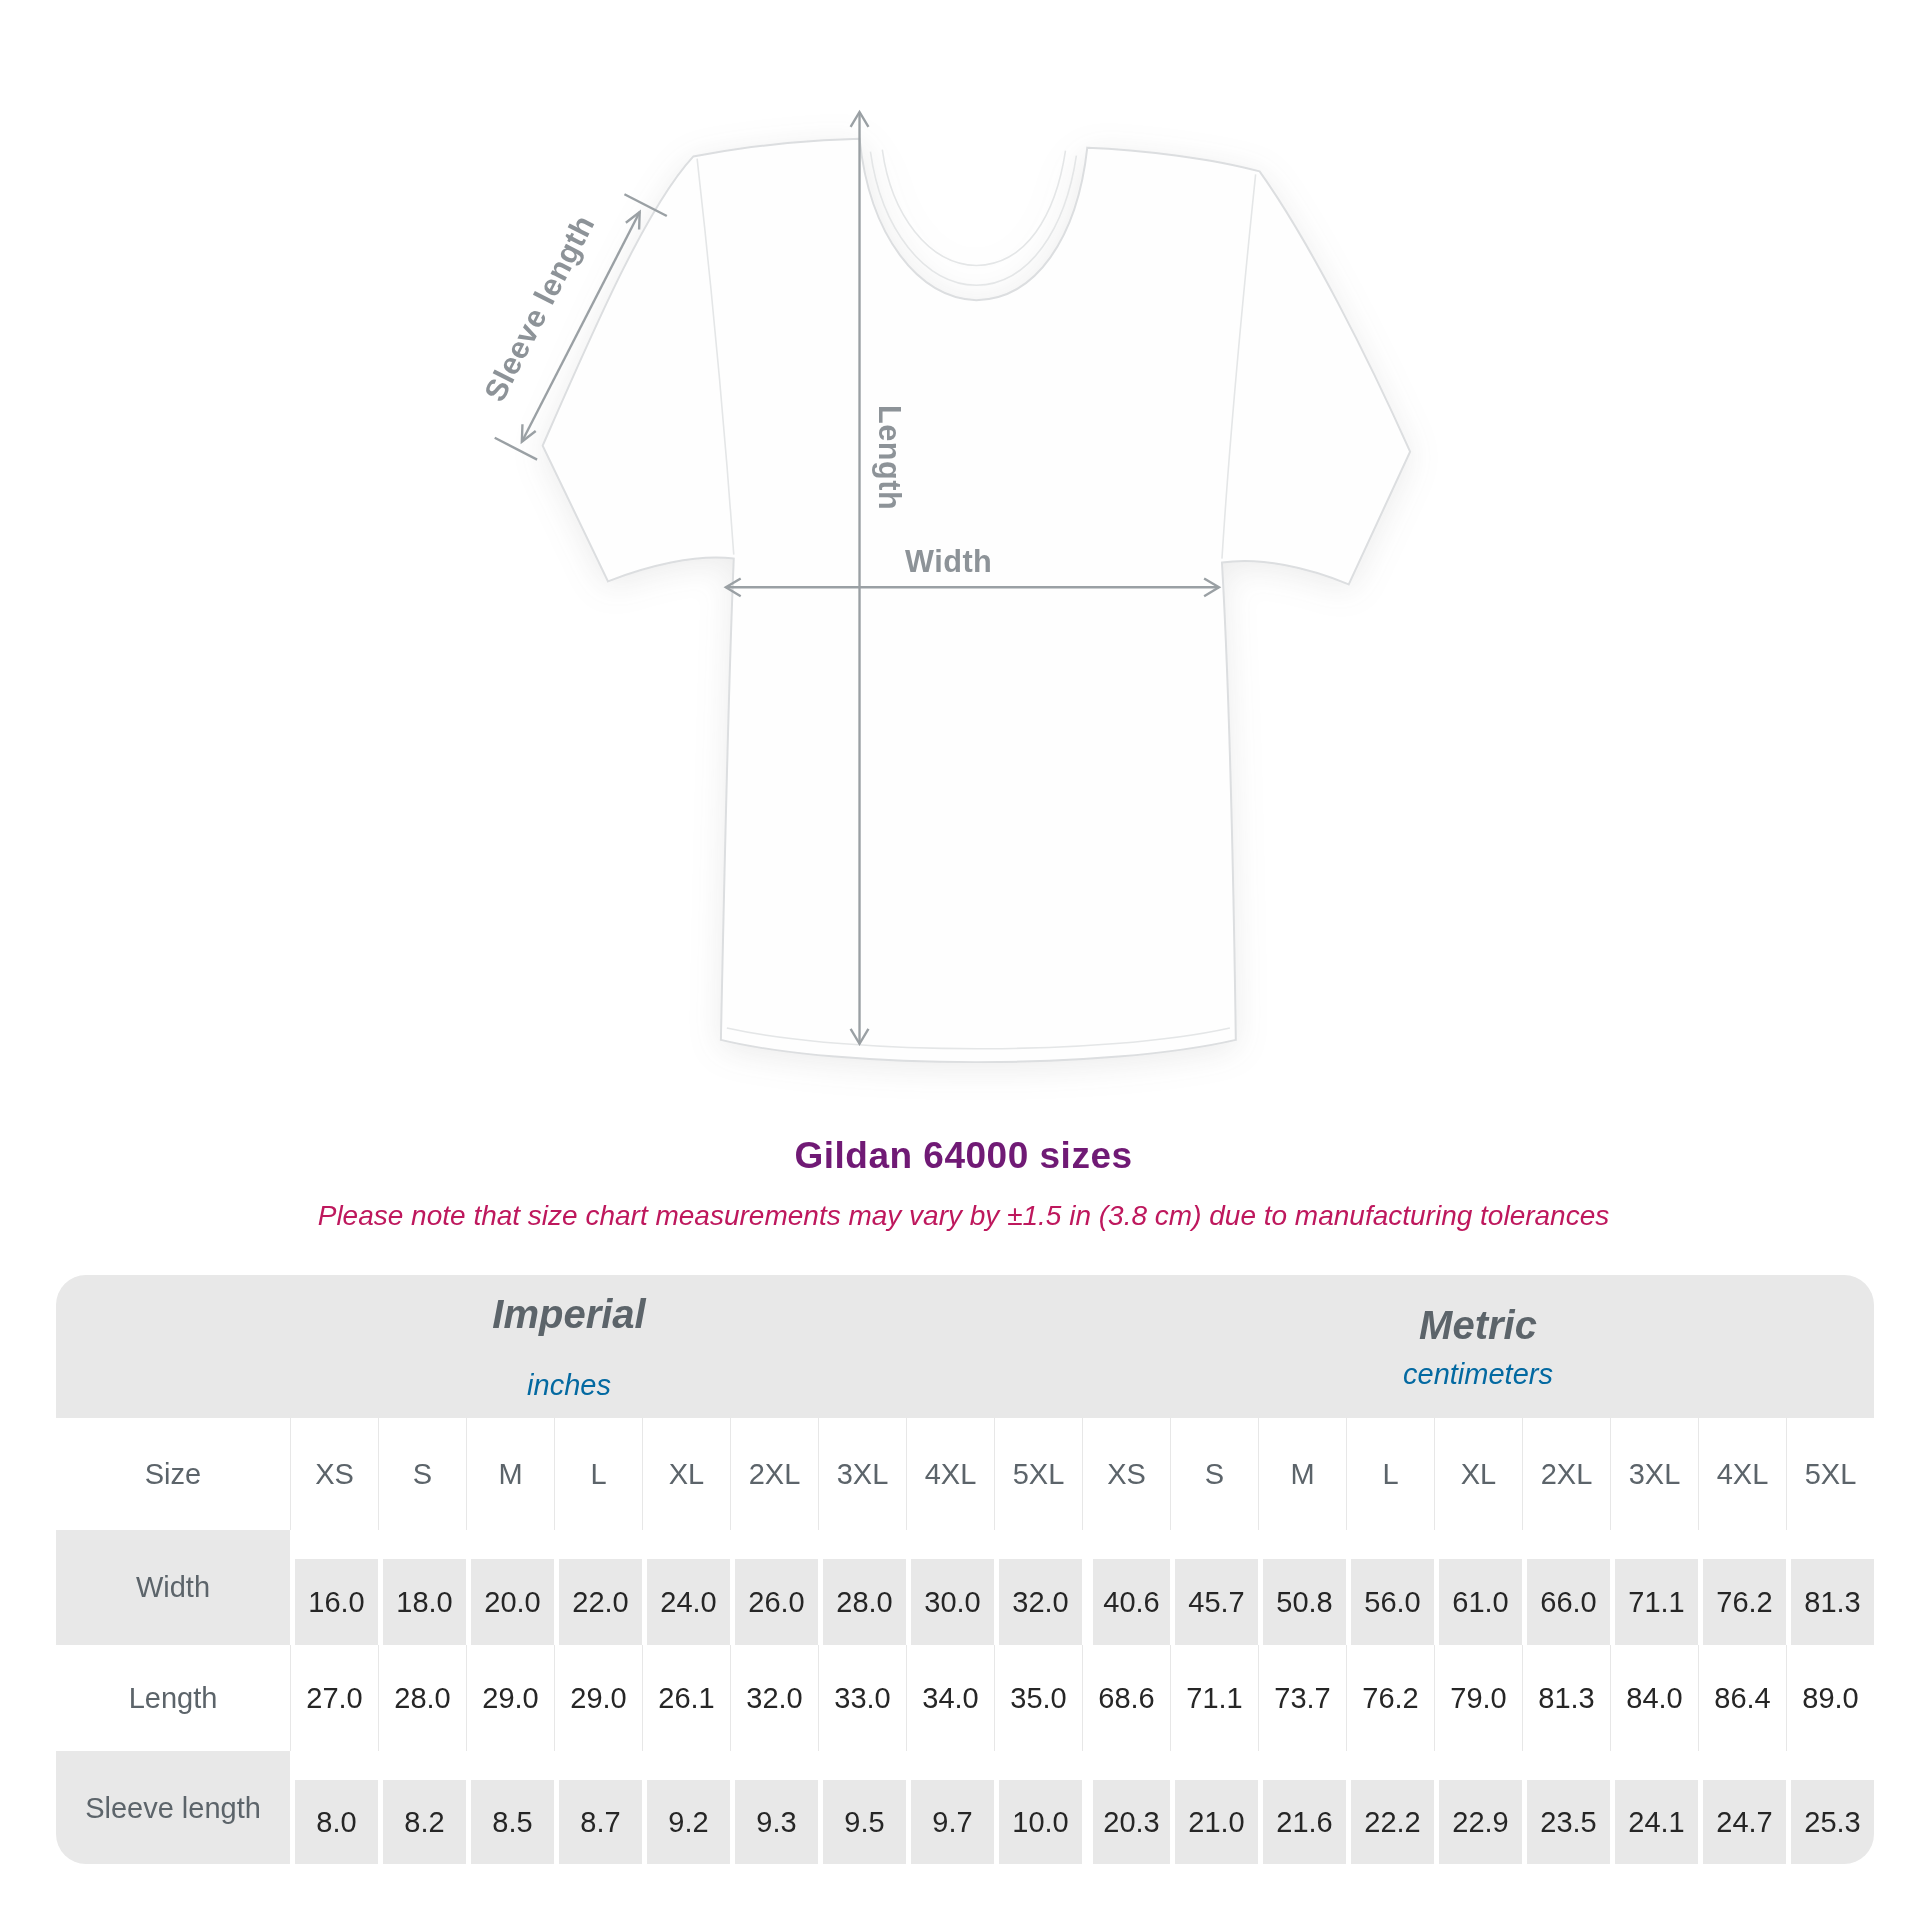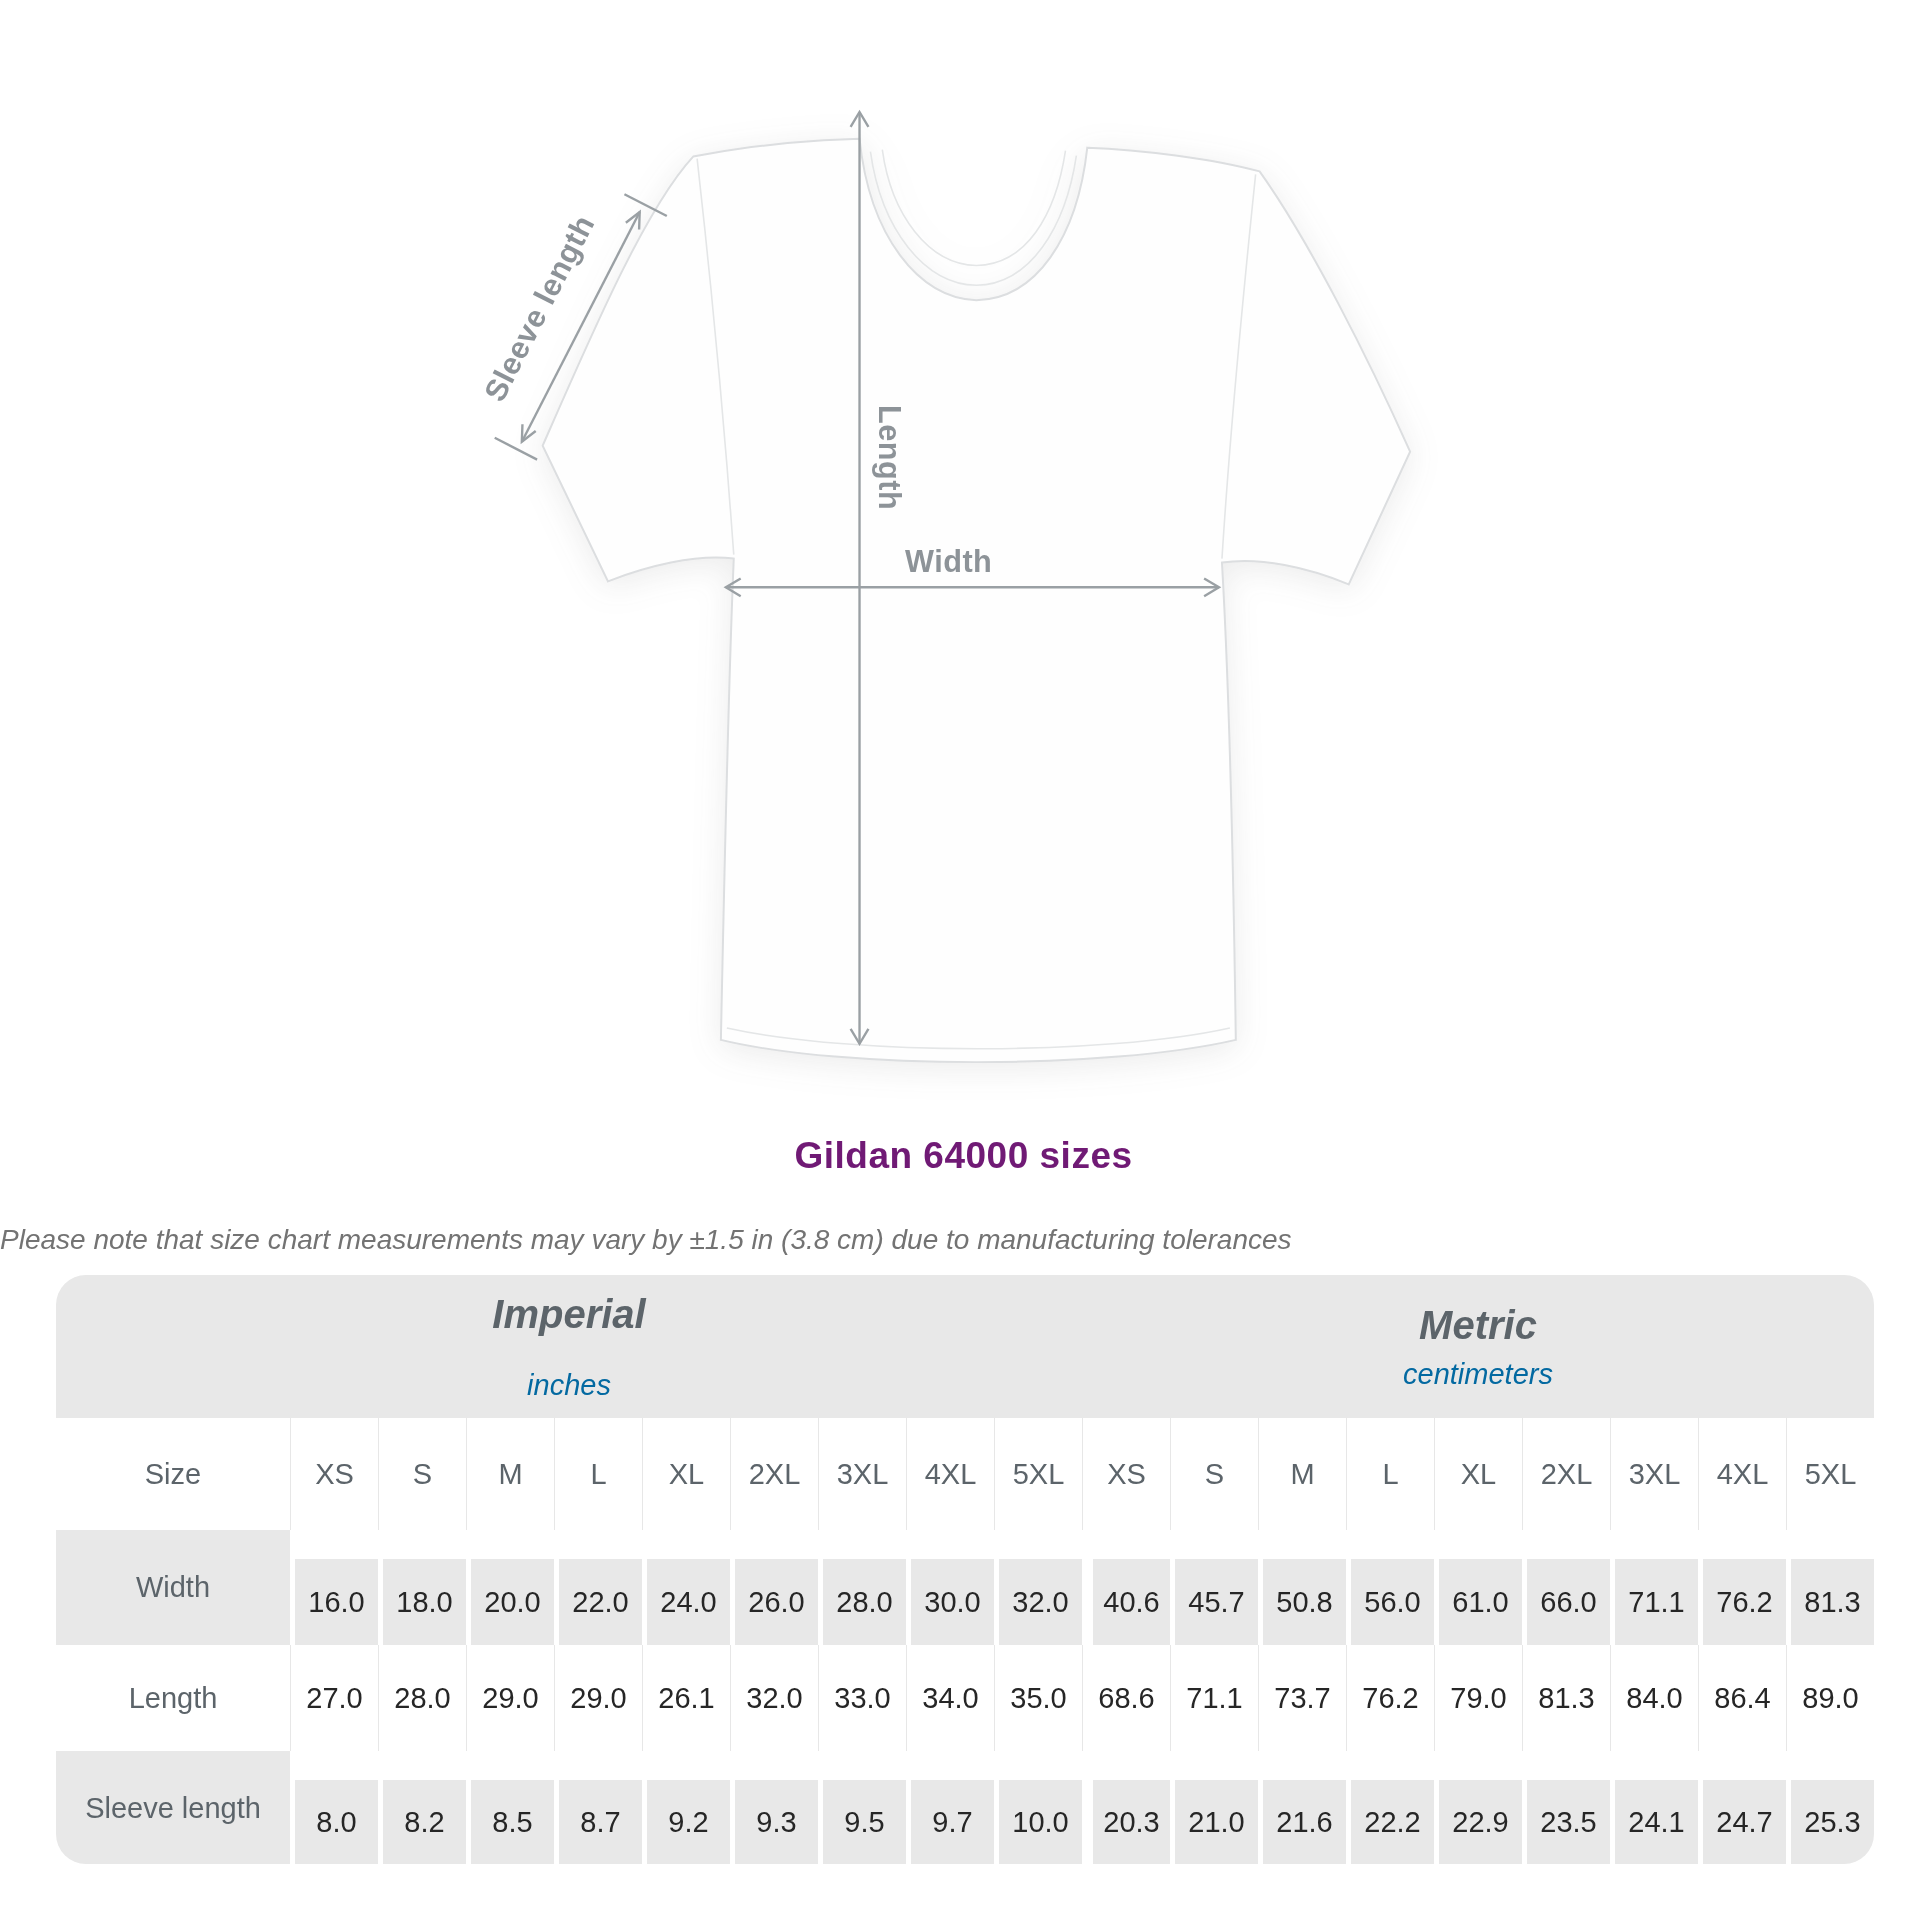--- a/index.html
+++ b/index.html
@@ -10,22 +10,22 @@
   #diagram{position:absolute;left:0;top:0;}
   .shirt-fill{fill:#fefefe;stroke:#dcdee0;stroke-width:2;}
   .shirt-detail{fill:none;stroke:#e4e6e7;stroke-width:1.6;}
   .dim{stroke:#9aa0a4;stroke-width:2.4;fill:none;}
   .dim-label{font-family:"Liberation Sans",sans-serif;font-weight:bold;
              font-size:31px;fill:#8d9398;letter-spacing:0.5px;}
 
   
   #title{position:absolute;left:0;top:1135px;width:100%;text-align:center;
          font-size:37px;font-weight:bold;color:#701a75;letter-spacing:0.5px;}
-  #subtitle{position:absolute;left:0;top:1200px;width:100%;text-align:left;
-            font-style:italic;font-size:28px;color:#737373;margin-top:24px;}
+  #subtitle{position:absolute;left:0;top:1200px;width:100%;text-align:center;
+            font-style:italic;font-size:28px;color:#be185d;}
 
   
   #size-table{position:absolute;left:56px;top:1275px;width:1818px;height:589px;
               border-radius:30px;overflow:hidden;background:#ffffff;}
   #unit-band{display:flex;height:143px;background:#e8e8e8;}
   .unit-group{display:flex;flex-direction:column;align-items:center;justify-content:center;}
   .unit-group.imperial{width:1026px;gap:22px;}
   .unit-group.metric{flex:1;}
   .unit-name{font-size:40px;font-weight:bold;font-style:italic;color:#5c646a;}
   .unit-sub{font-size:29px;font-style:italic;color:#0369a1;margin-top:10px;}

